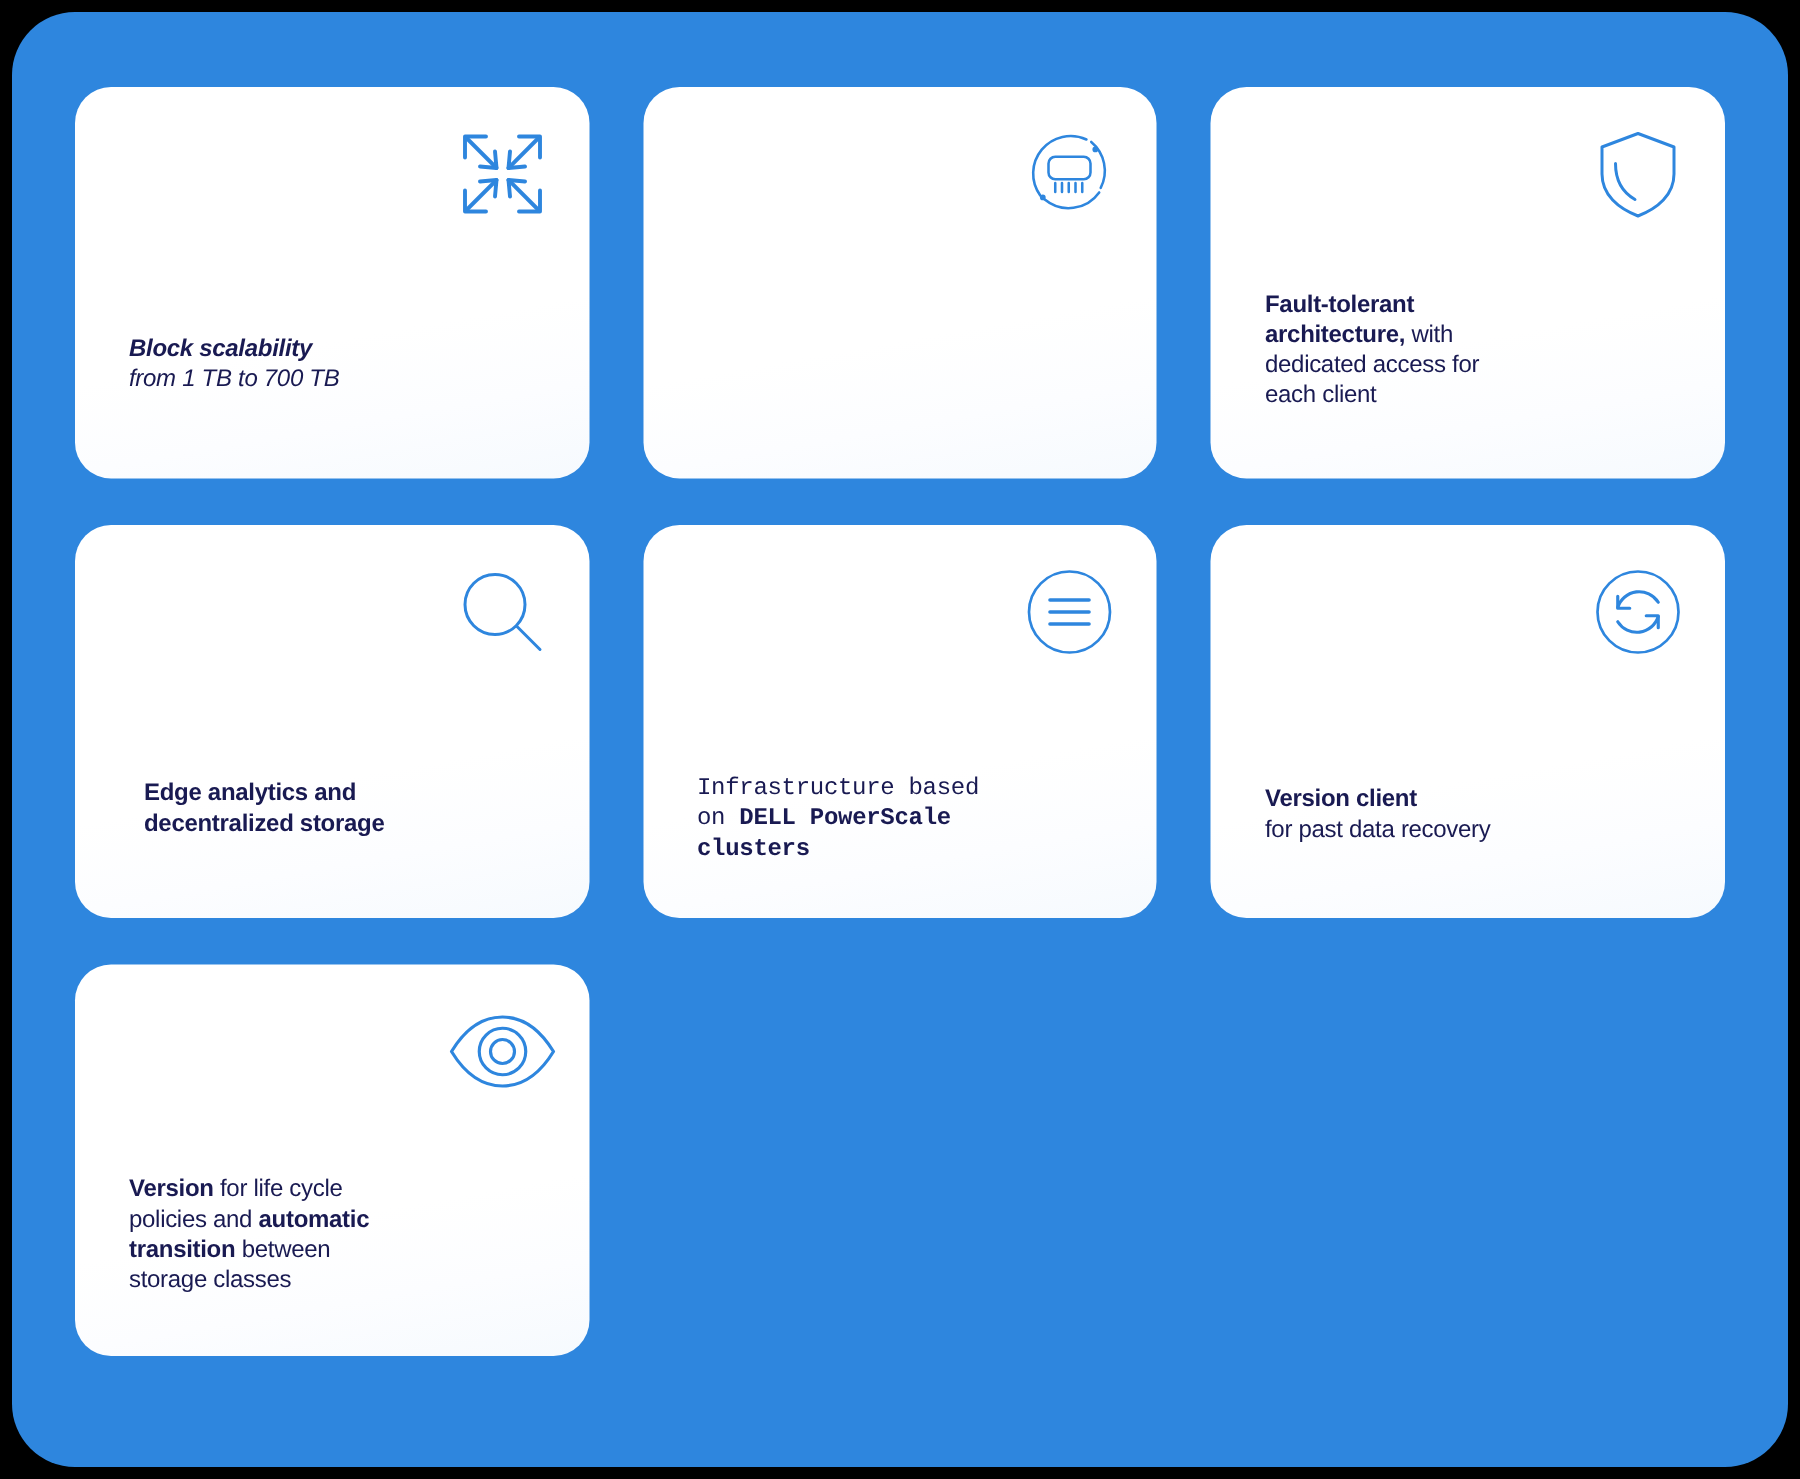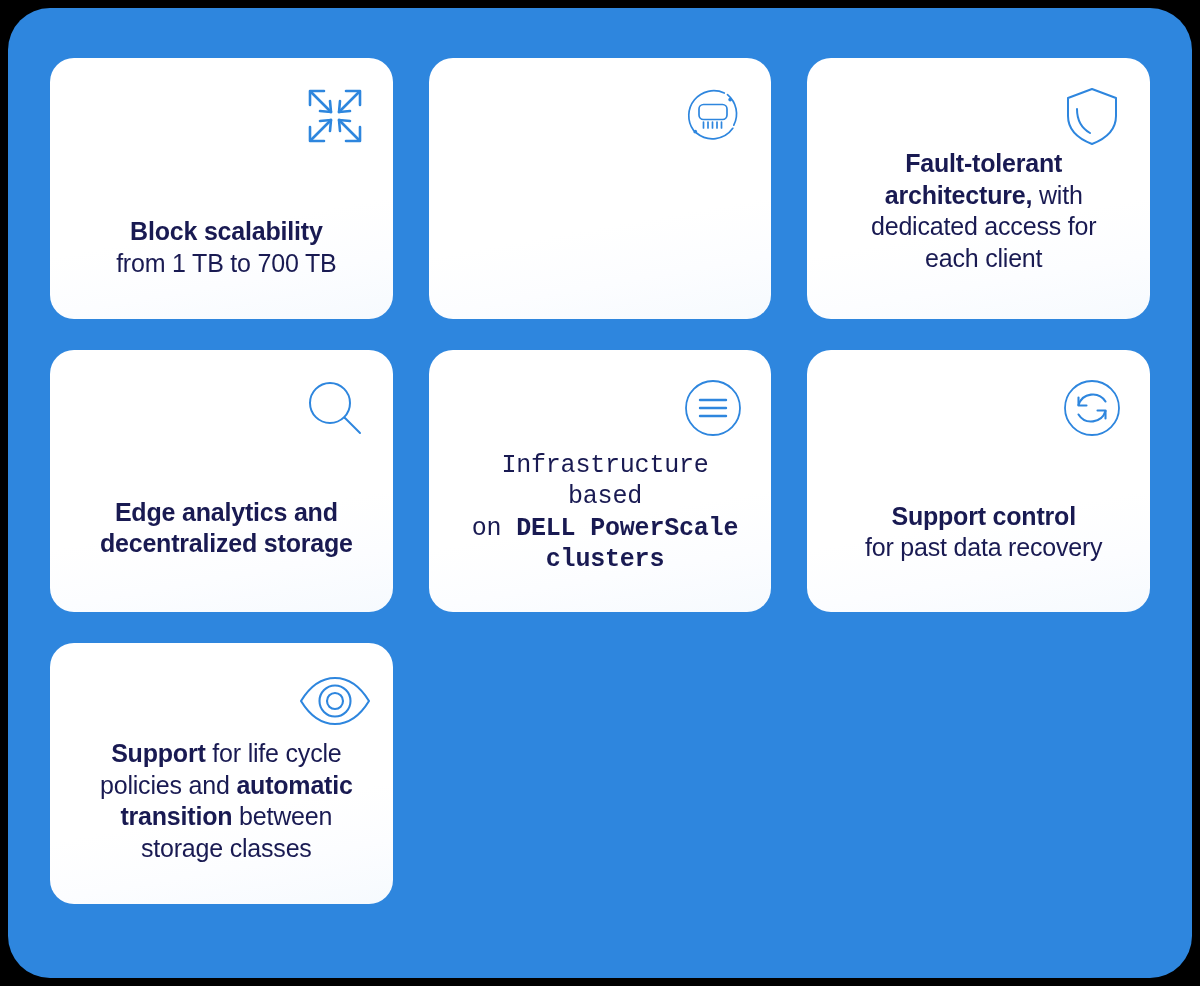--- a/index.html
+++ b/index.html
@@ -51,34 +51,33 @@
     display: flex;
     align-items: center;
     justify-content: center;
   }
   .card-icon svg { display: block; overflow: visible; }
 
   .card-text {
     position: absolute;
     left: 36px;
     right: 26px;
-    font-size: 25px;
+    font-size: 16px;
     line-height: 1.26;
     color: #191A52;
     letter-spacing: -0.2px;
     font-weight: 400;
-    text-align: center;
   }
   .card-text b { font-weight: 700; }
 
-  .r1c1 .card-text { bottom: 40px; }
+  .r1c1 .card-text { bottom: 56px; font-style: italic; }
   .r1c2 .card-text { bottom: 45px; }
   .r1c3 .card-text { bottom: 45px; }
   .r2c1 .card-text { bottom: 46px; }
-  .r2c2 .card-text { bottom: 52px; }
+  .r2c2 .card-text { bottom: 52px; margin-left: 10px; }
   .r2c3 .card-text { bottom: 36px; font-family: Liberation Mono, monospace; }
   .r3c1 .card-text { bottom: 48px; }
   .r3c2 .card-text { bottom: 40px; }
   .r3c3 .card-text { bottom: 42px; }
 </style>
 </head>
 <body>
 
 <div id="board">
   <div id="grid">
@@ -157,29 +156,29 @@
     <div class="card r3c1">
       <span class="card-icon">
         <svg width="58" height="58" viewBox="0 0 58 58" fill="none" stroke="#2E86DE" stroke-width="1.8" stroke-linecap="round" stroke-linejoin="round">
           <circle cx="29" cy="29" r="27"></circle>
           <path d="M15.5 26 A15 15 0 0 1 42.5 22.5" stroke-width="2.1"></path>
           <polyline points="15.5,18.5 15.5,26.5 23.5,26.5" stroke-width="2.1"></polyline>
           <path d="M42.5 32 A15 15 0 0 1 15.5 35.5" stroke-width="2.1"></path>
           <polyline points="42.5,39.5 42.5,31.5 34.5,31.5" stroke-width="2.1"></polyline>
         </svg>
       </span>
-      <div class="card-text"><b>Support control</b><br>for past data recovery</div>
+      <div class="card-text"><b>Version client</b><br>for past data recovery</div>
     </div>
 
     <div class="card r3c2">
       <span class="card-icon">
         <svg width="74" height="50" viewBox="0 0 74 50" fill="none" stroke="#2E86DE" stroke-width="2.1" stroke-linecap="round" stroke-linejoin="round">
           <path d="M3 25 C14 7 26 2 37 2 C48 2 60 7 71 25 C60 43 48 48 37 48 C26 48 14 43 3 25 Z"></path>
           <circle cx="37" cy="25" r="15.5"></circle>
           <circle cx="37" cy="25" r="8"></circle>
         </svg>
       </span>
-      <div class="card-text"><b>Support</b> for life cycle<br>policies and <b>automatic<br>transition</b> between<br>storage classes</div>
+      <div class="card-text"><b>Version</b> for life cycle<br>policies and <b>automatic<br>transition</b> between<br>storage classes</div>
     </div>
 
 
   </div>
 </div>
 
 </body></html>

